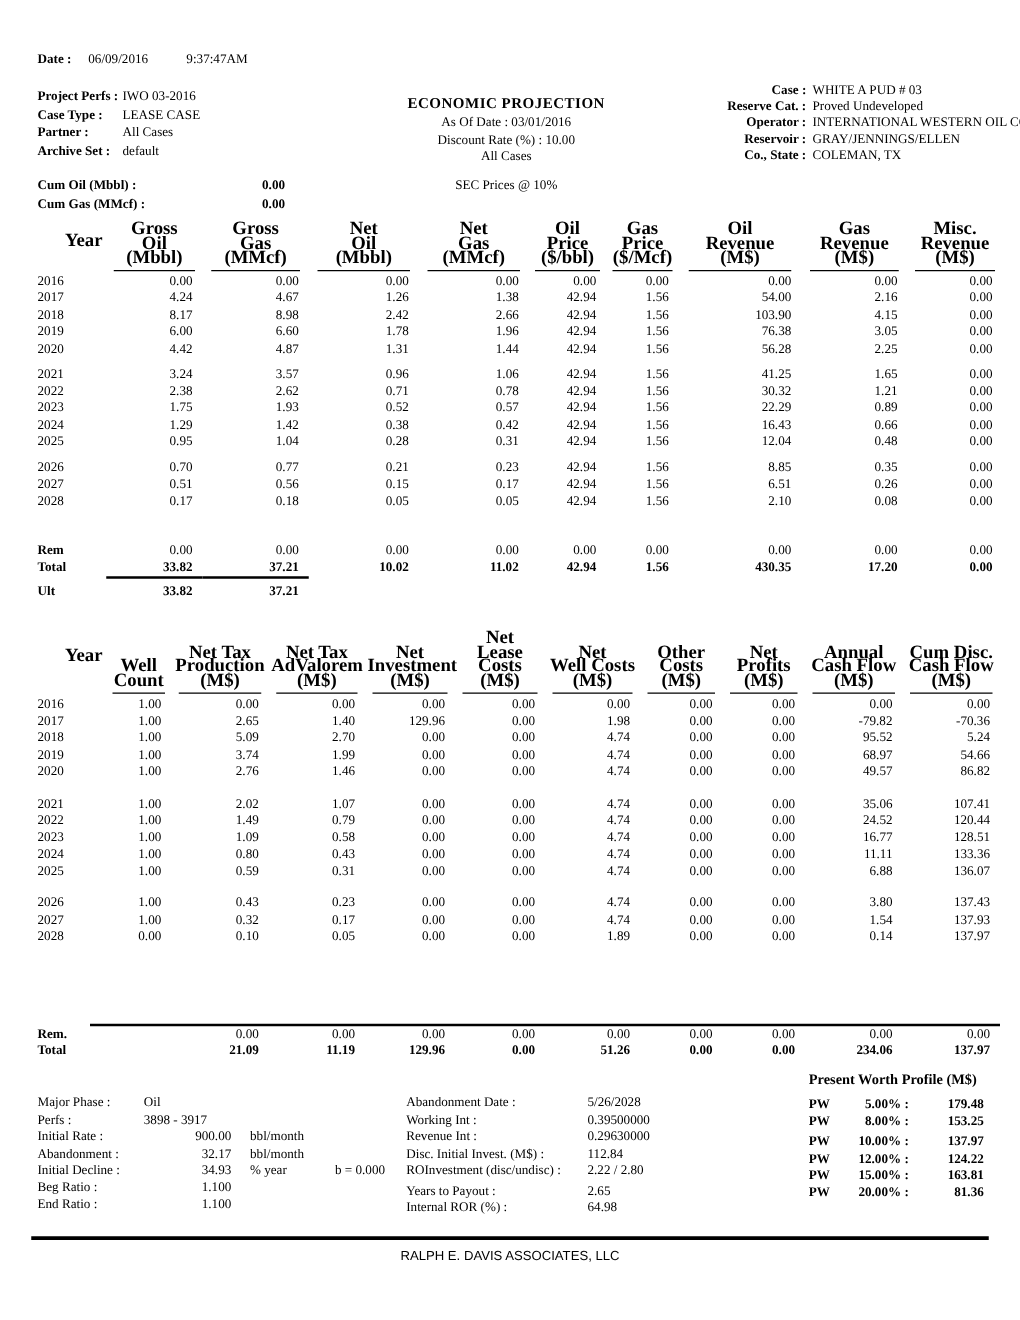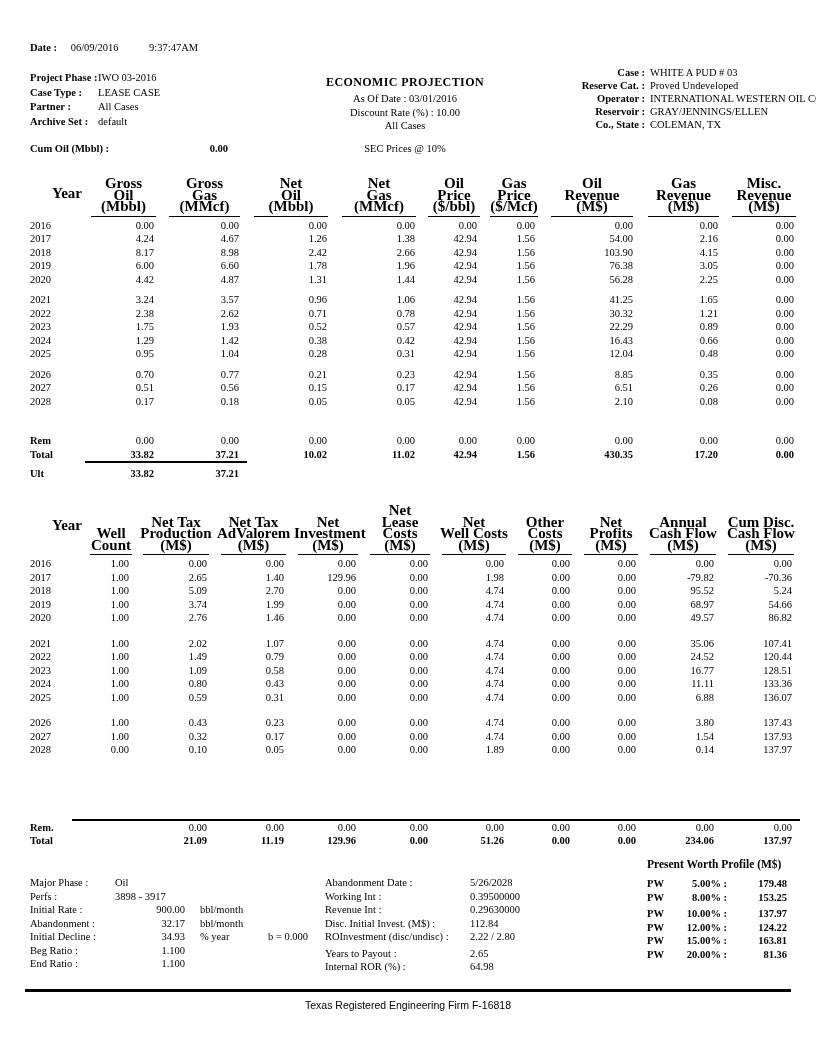--- a/index.html
+++ b/index.html
@@ -74,27 +74,28 @@
 
 <div class="page">
 
   <div class="hdr-left">
     <div class="date-line">
       <span class="lbl">Date :</span>
       <span class="val">06/09/2016</span>
       <span class="val">9:37:47AM</span>
     </div>
     <div class="kv-list project" id="project-info">
-        <div class="kv"><span class="lbl">Project Phase :</span><span class="val">IWO 03-2016</span></div>
+        <div class="kv"><span class="lbl">Project Perfs :</span><span class="val">IWO 03-2016</span></div>
         <div class="kv"><span class="lbl">Case Type :</span><span class="val">LEASE CASE</span></div>
         <div class="kv"><span class="lbl">Partner :</span><span class="val">All Cases</span></div>
         <div class="kv"><span class="lbl">Archive Set :</span><span class="val">default</span></div>
       </div>
     <div class="kv-list cum" id="cum-info">
         <div class="kv"><span class="lbl">Cum Oil (Mbbl) :</span><span class="val">0.00</span></div>
+        <div class="kv"><span class="lbl">Cum Gas (MMcf) :</span><span class="val">0.00</span></div>
       </div>
   </div>
 
   <div class="hdr-center">
     <div class="doc-title">ECONOMIC PROJECTION</div>
     <div class="sub-line">
       <span>As Of Date :</span>
       <span>03/01/2016</span>
     </div>
     <div class="sub-line">
@@ -711,16 +712,16 @@
         <div class="pw-row"><span class="p1">PW</span><span class="p2">8.00% :</span><span class="p3">153.25</span></div>
         <div class="pw-row gap-top"><span class="p1">PW</span><span class="p2">10.00% :</span><span class="p3">137.97</span></div>
         <div class="pw-row"><span class="p1">PW</span><span class="p2">12.00% :</span><span class="p3">124.22</span></div>
         <div class="pw-row"><span class="p1">PW</span><span class="p2">15.00% :</span><span class="p3">163.81</span></div>
         <div class="pw-row"><span class="p1">PW</span><span class="p2">20.00% :</span><span class="p3">81.36</span></div>
       </div>
   </div>
 
   <div class="footer-rule"></div>
   <div class="footer">
-    <div>Texas Registered Engineering Firm F-16818</div>
+    <div>RALPH E. DAVIS ASSOCIATES, LLC</div>
   </div>
 
 </div>
 
 </body></html>

